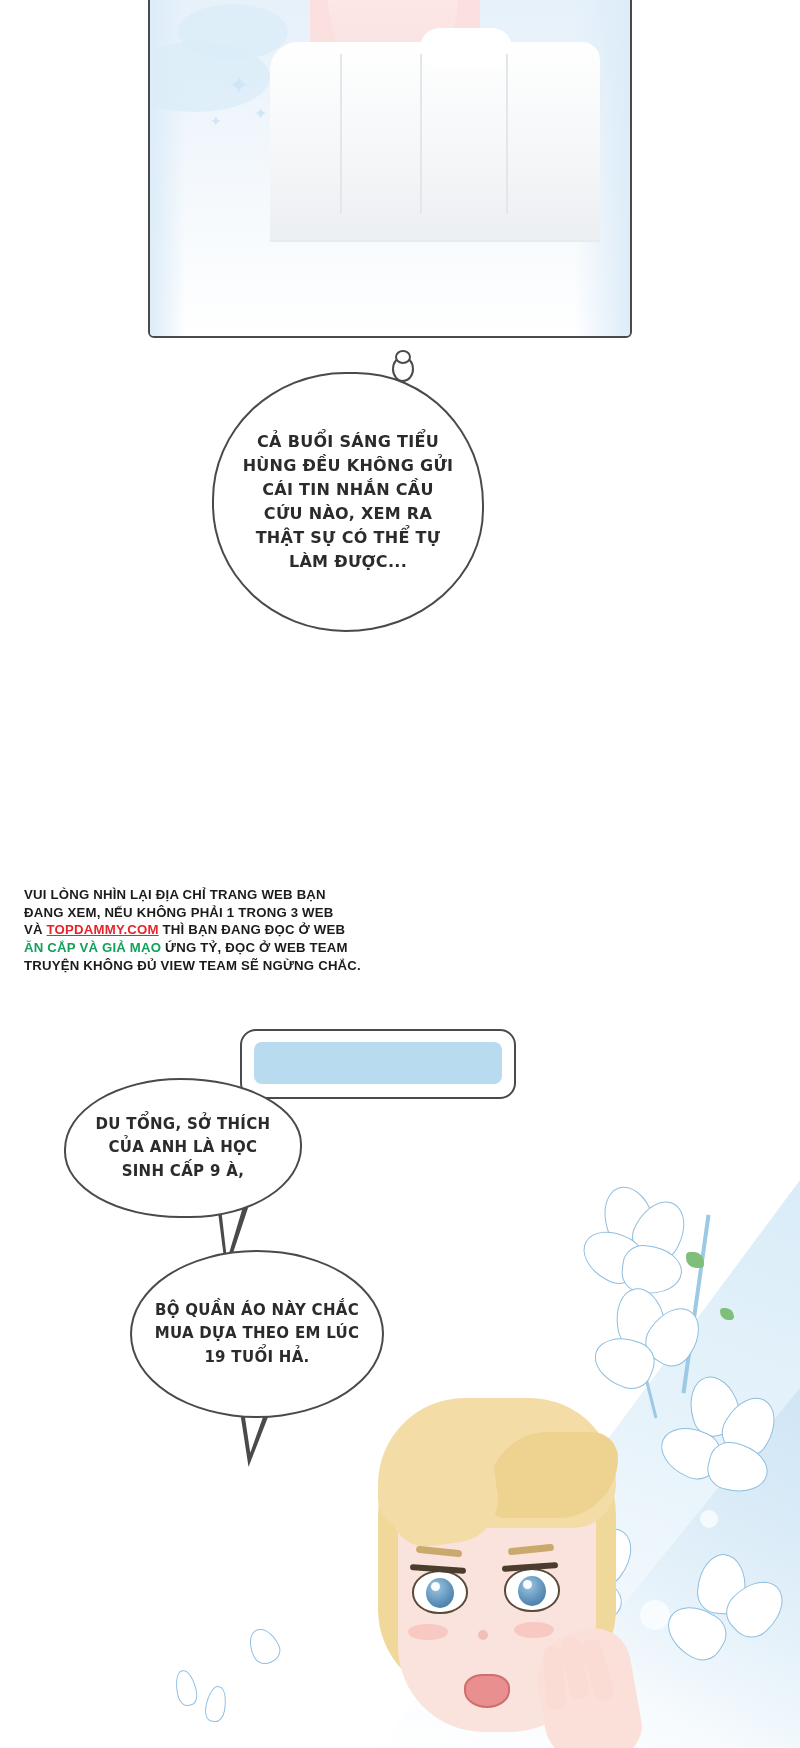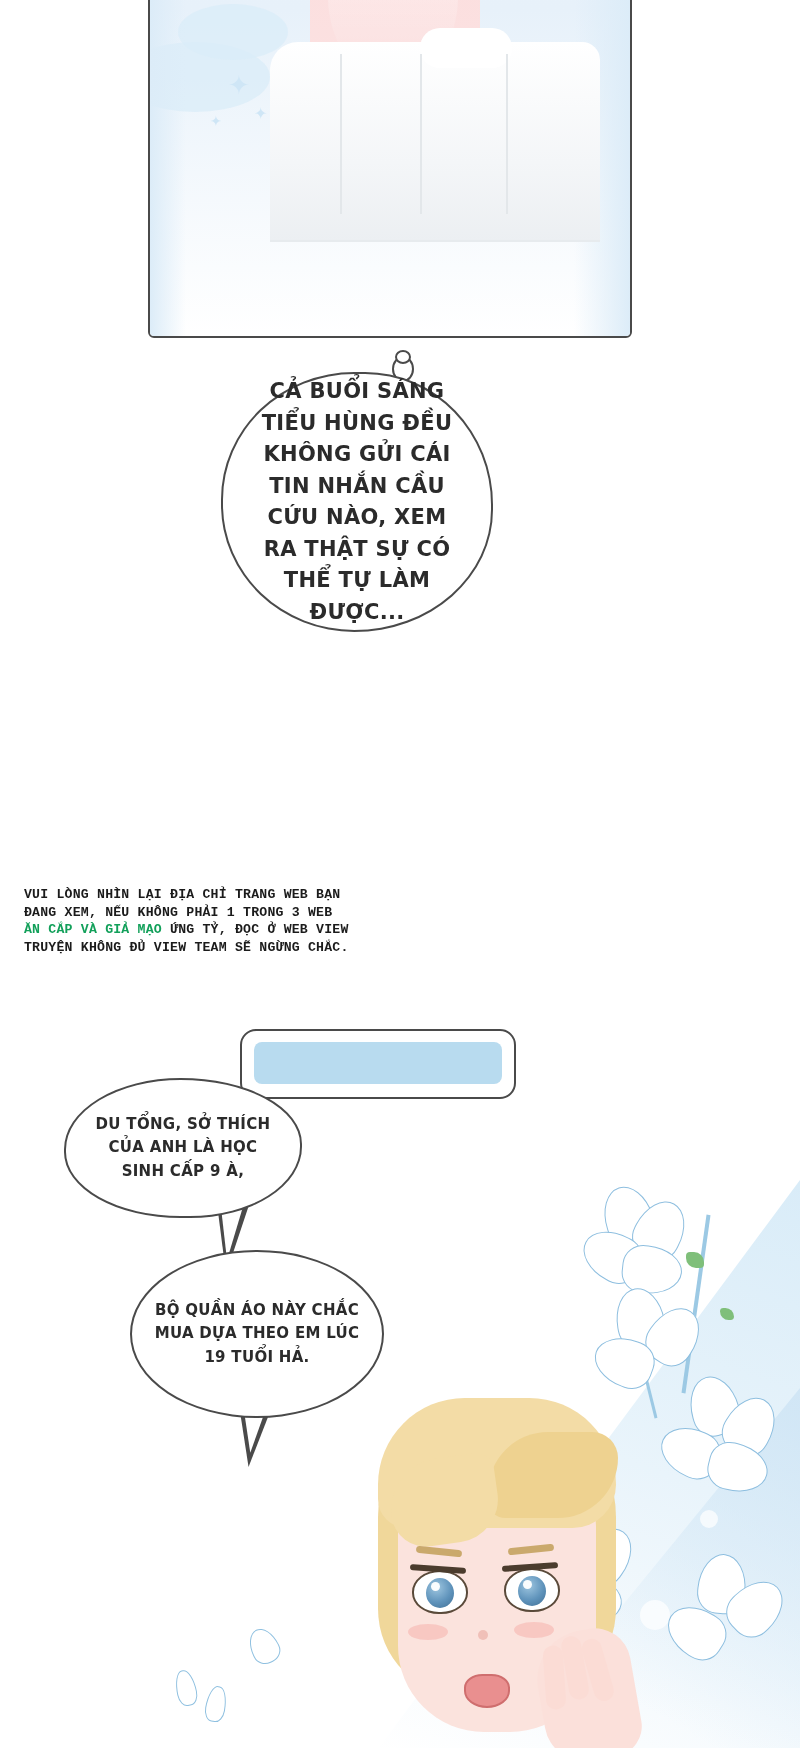--- a/index.html
+++ b/index.html
@@ -101,24 +101,24 @@
     font-weight: 700;
     letter-spacing: .3px;
     display: flex;
     align-items: center;
     justify-content: center;
     box-sizing: border-box;
   }
 
   
   #bubble-thought {
-    left: 221px; top: 372px;
+    left: 212px; top: 372px;
     width: 272px; height: 260px;
     border-radius: 50% 48% 52% 50% / 50% 52% 48% 50%;
-    font-size: 21px;
+    font-size: 16px;
     line-height: 1.5;
     padding: 0 26px;
   }
   #tail-thought-1 {
     position:absolute;
     left: 392px; top: 356px;
     width: 18px; height: 22px;
     border: 2px solid #4a4a4a;
     border-radius: 50%;
     background: #fff;
@@ -200,21 +200,21 @@
     border-top: 64px solid #ffffff;
     transform: rotate(-4deg);
   }
 
   
   #notice {
     position: absolute;
     left: 24px;
     top: 886px;
     width: 420px;
-    font-family: Liberation Mono, monospace;
+    font-family: Liberation Sans, sans-serif;
     font-weight: 700;
     font-size: 13.2px;
     line-height: 1.34;
     color: #1b1b1b;
     letter-spacing: .2px;
   }
   #notice .red { color: #e8232a; text-decoration: underline; }
   #notice .green { color: #12a05a; }
   #notice .l2 { display:block; }
 
@@ -420,21 +420,22 @@
 
 <div id="tail-thought-1"></div>
 <div id="tail-thought-2"></div>
 <div class="bubble" id="bubble-thought">
   <span>CẢ BUỔI SÁNG TIỂU HÙNG ĐỀU KHÔNG GỬI CÁI TIN NHẮN CẦU CỨU NÀO, XEM RA THẬT SỰ CÓ THỂ TỰ LÀM ĐƯỢC...</span>
 </div>
 
 <div id="notice">
   <span class="l2">VUI LÒNG NHÌN LẠI ĐỊA CHỈ TRANG WEB BẠN</span>
   <span class="l2">ĐANG XEM, NẾU KHÔNG PHẢI 1 TRONG 3 WEB</span>
-  <span class="l2"><span class="green">ĂN CẮP VÀ GIẢ MẠO</span><span> ỨNG TỶ, ĐỌC Ở WEB VIEW</span></span>
+  <span class="l2"><span>VÀ </span><span class="red">TOPDAMMY.COM</span><span> THÌ BẠN ĐANG ĐỌC Ở WEB</span></span>
+  <span class="l2"><span class="green">ĂN CẮP VÀ GIẢ MẠO</span><span> ỨNG TỶ, ĐỌC Ở WEB TEAM</span></span>
   <span class="l2">TRUYỆN KHÔNG ĐỦ VIEW TEAM SẼ NGỪNG CHẮC.</span>
 </div>
 
 <div id="panel-bottom">
   <div class="bg"></div>
   <div class="bg2"></div>
 
   <div class="bokeh" style="left:432px; top:240px; width:26px; height:26px;"></div>
   <div class="bokeh" style="left:392px; top:300px; width:16px; height:16px;"></div>
   <div class="bokeh" style="left:470px; top:190px; width:12px; height:12px;"></div>

